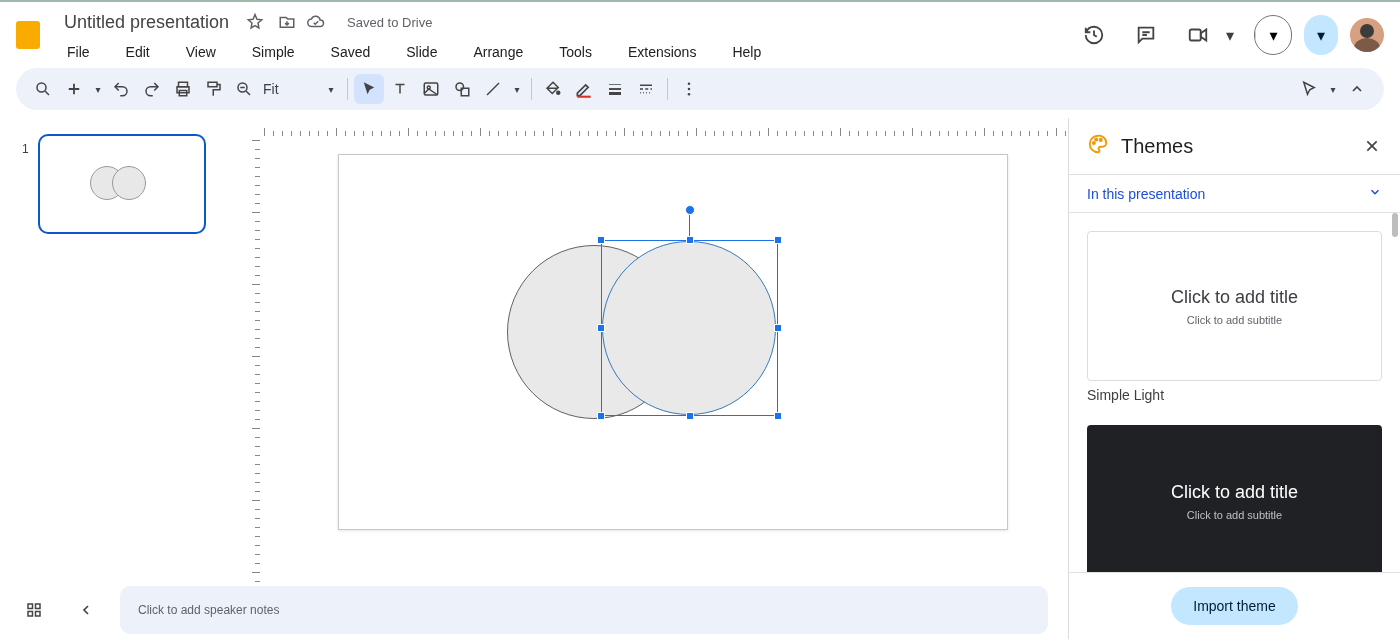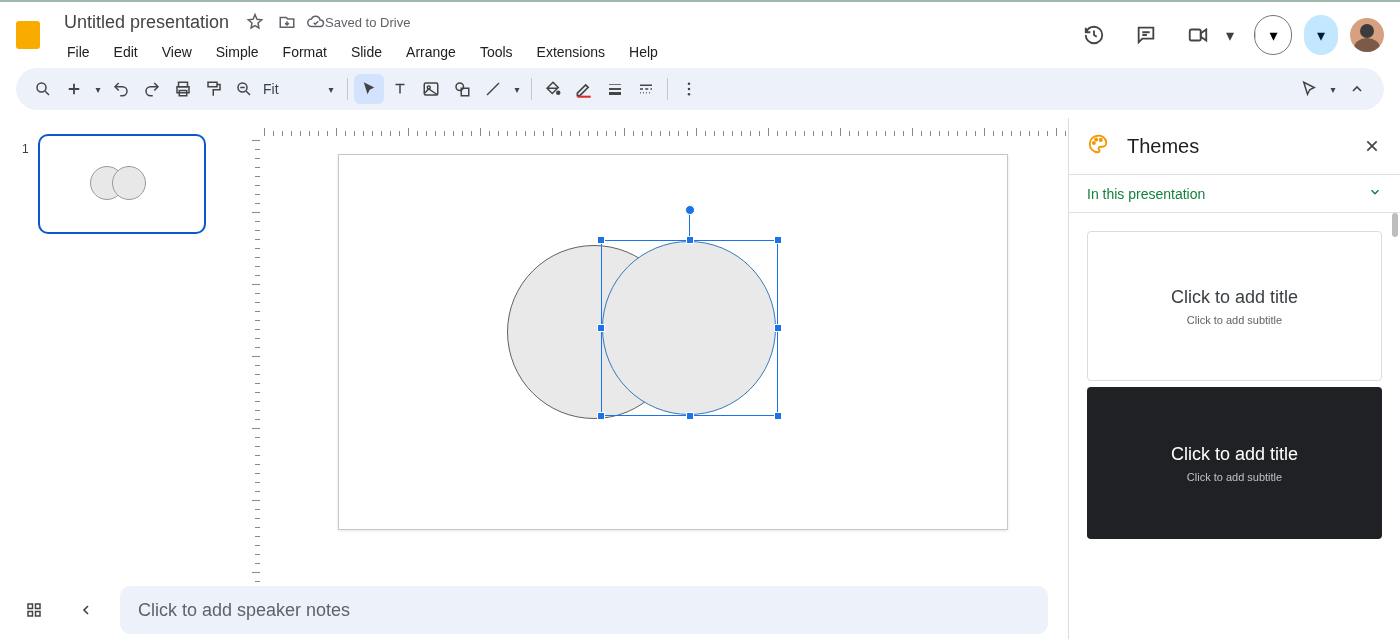--- a/index.html
+++ b/index.html
@@ -6,22 +6,22 @@
 html, body { width: 1400px; height: 639px; overflow: hidden; background: #fff; }
 
 
 .header { display: flex; align-items: center; height: 68px; padding: 0 16px 0 8px; border-top: 2px solid #a0b8aa; }
 .app-icon { width: 40px; height: 40px; display: flex; align-items: center; justify-content: center; margin-right: 10px; }
 .app-icon svg rect { fill: #f9ab00; }
 .title-area { flex: 1; }
 .title-row { display: flex; align-items: center; gap: 8px; height: 32px; }
 .doc-title { font-size: 18px; color: #444; padding: 2px 6px; }
 .title-icon { width: 24px; height: 24px; display: flex; align-items: center; justify-content: center; color: #5f6368; border-radius: 50%; cursor: pointer; }
-.saved { font-size: 13px; color: #5f6368; display: flex; align-items: center; gap: 0; }
-.menubar { display: flex; gap: 6px; margin-top: 2px; }
+.saved { font-size: 13px; color: #5f6368; display: flex; align-items: center; gap: 22px; }
+.menubar { display: flex; gap: 18px; margin-top: 2px; }
 .menubar span { font-size: 14px; color: #202124; padding: 4px 9px; border-radius: 4px; cursor: pointer; }
 
 .header-right { display: flex; align-items: center; gap: 12px; }
 .hdr-btn { width: 40px; height: 40px; display: flex; align-items: center; justify-content: center; color: #444; border-radius: 50%; cursor: pointer; }
 .rec-grp { display: flex; align-items: center; }
 .rec-arrow { width: 24px; text-align: center; color: #3c4043; cursor: pointer; }
 
 .slideshow { display: inline-flex; border: 1px solid #747775; border-radius: 20px; height: 40px; overflow: hidden; }
 .slideshow-main { display: flex; align-items: center; padding: 0 18px; font-size: 14px; color: #202124; cursor: pointer; }
 .slideshow-arrow { width: 36px; display: flex; align-items: center; justify-content: center; border-left: 1px solid #ccc; cursor: pointer; }
@@ -73,42 +73,42 @@
 .handle { position:absolute; width:8px; height:8px; background:#1a73e8; border:1px solid #fff; }
 .h-tl{top:-5px;left:-5px}.h-tm{top:-5px;left:calc(50% - 4px)}.h-tr{top:-5px;right:-5px}
 .h-ml{top:calc(50% - 4px);left:-5px}.h-mr{top:calc(50% - 4px);right:-5px}
 .h-bl{bottom:-5px;left:-5px}.h-bm{bottom:-5px;left:calc(50% - 4px)}.h-br{bottom:-5px;right:-5px}
 .rot-line{position:absolute;top:-30px;left:calc(50% - .5px);width:1px;height:25px;background:#1a73e8}
 .rot-handle{position:absolute;top:-36px;left:calc(50% - 5px);width:10px;height:10px;border-radius:50%;background:#1a73e8;border:1.5px solid #fff}
 .slide-grip { position:absolute; bottom:6px; left:50%; transform:translateX(-50%); width:40px; height:4px; background:#555; border-radius:2px; cursor:ns-resize;}
 
 
 .themes { width:332px; border-left:1px solid #dadce0; display:flex; flex-direction:column; }
-.themes-hd { display:flex; align-items:center; padding:14px 14px 14px 18px; gap:18px; }
+.themes-hd { display:flex; align-items:center; padding:14px 14px 14px 18px; gap:12px; }
 .themes-hd .ico { color:#f29900; }
 .themes-hd .ttl { flex:1; font-size:20px; color:#1f1f1f; }
 .themes-close { width:28px; height:28px; display:flex; align-items:center; justify-content:center; color:#444; border-radius:50%; cursor:pointer; }
-.themes-sub {display:flex; align-items:center; padding:10px 18px; font-size:14px; color:#15803d; border-bottom:1px solid #e0e0e0; border-top:1px solid #e0e0e0; cursor:pointer;}
+.themes-sub {display:flex; align-items:center; padding:10px 18px; font-size:14px; color:#1d4ed8; border-bottom:1px solid #e0e0e0; border-top:1px solid #e0e0e0; cursor:pointer;}
 .themes-sub .arr{margin-left:auto}
 .themes-body { flex:1; overflow-y:auto; padding: 18px; position:relative;}
 .scroll-ind { position:absolute; right:2px; top:0; width:6px; height:24px; background:#bdbdbd; border-radius:3px;}
 .theme-card { border:1px solid #dadce0; border-radius:4px; height:150px; display:flex; flex-direction:column; align-items:center; justify-content:center; cursor:pointer; margin-bottom:6px;}
 .theme-card.dark{ background:#202124; border:none; height:152px; }
 .card-title { font-size:18px; color:#3c4043; }
 .card-sub { font-size:11px; color:#5f6368; margin-top:6px;}
 .theme-card.dark .card-title{ color:#fff; }
 .theme-card.dark .card-sub{ color:#bdc1c6; }
 .theme-name { font-size:14px; color:#3c4043; margin-bottom:22px;}
 .themes-foot { display:flex; justify-content:center; padding:14px; border-top:1px solid #e0e0e0;}
 .import { background:#c2e7ff; border:none; border-radius:20px; height:38px; padding:0 22px; font-size:14px; color:#001d35; font-weight:500; cursor:pointer;}
 
 
 .footer { display:flex; align-items:center; height:58px; padding:0 16px; gap:16px; position:absolute; bottom:0; left:0; width:1068px;}
 .ft-btn { width:36px; height:36px; display:flex; align-items:center; justify-content:center; color:#444; border-radius:50%; cursor:pointer;}
-.notes { flex:1; background:#edf2fa; border-radius:10px; height:48px; display:flex; align-items:center; padding:0 18px; color:#5f6368; font-size:18px; cursor:text; margin-right:4px;}
+.notes { flex:1; background:#edf2fa; border-radius:10px; height:48px; display:flex; align-items:center; padding:0 18px; color:#5f6368; font-size:12px; cursor:text; margin-right:4px;}
 </style>
 </head>
 <body>
 
 <div class="header">
   <div class="app-icon">
     <svg width="32" height="32" viewBox="0 0 32 32">
         <rect x="4" y="2" width="24" height="28" rx="3"></rect>
         <rect x="9" y="12" width="14" height="10" rx="1" fill="#fff"></rect>
       </svg>
@@ -133,21 +133,21 @@
             <path d="M9 13l2 2 4-4"></path>
           </svg>
         <span>Saved to Drive</span>
       </span>
     </div>
     <div class="menubar">
       <span>File</span>
       <span>Edit</span>
       <span>View</span>
       <span>Simple</span>
-      <span>Format</span>
+      <span>Saved</span>
       <span>Slide</span>
       <span>Arrange</span>
       <span>Tools</span>
       <span>Extensions</span>
       <span>Help</span>
     </div>
   </div>
   <div class="header-right">
     <span class="hdr-btn">
         <svg width="22" height="22" viewBox="0 0 24 24" fill="none" stroke="currentColor" stroke-width="2">
@@ -531,24 +531,28 @@
       <span class="arr"><svg width="14" height="14" viewBox="0 0 24 24" fill="none" stroke="currentColor" stroke-width="2.5">
             <path d="M6 9l6 6 6-6"></path>
           </svg></span>
     </div>
     <div class="themes-body">
       <div class="scroll-ind"></div>
       <div class="theme-card">
         <span class="card-title">Click to add title</span>
         <span class="card-sub">Click to add subtitle</span>
       </div>
+      <div class="theme-name">Simple Light</div>
       <div class="theme-card dark">
         <span class="card-title">Click to add title</span>
         <span class="card-sub">Click to add subtitle</span>
       </div>
+    </div>
+    <div class="themes-foot">
+      <button class="import">Import theme</button>
     </div>
   </div>
 </div>
 
 <div class="footer">
   <span class="ft-btn">
       <svg width="18" height="18" viewBox="0 0 24 24" fill="none" stroke="currentColor" stroke-width="2">
         <rect x="4" y="4" width="6" height="6"></rect>
         <rect x="14" y="4" width="6" height="6"></rect>
         <rect x="4" y="14" width="6" height="6"></rect>

